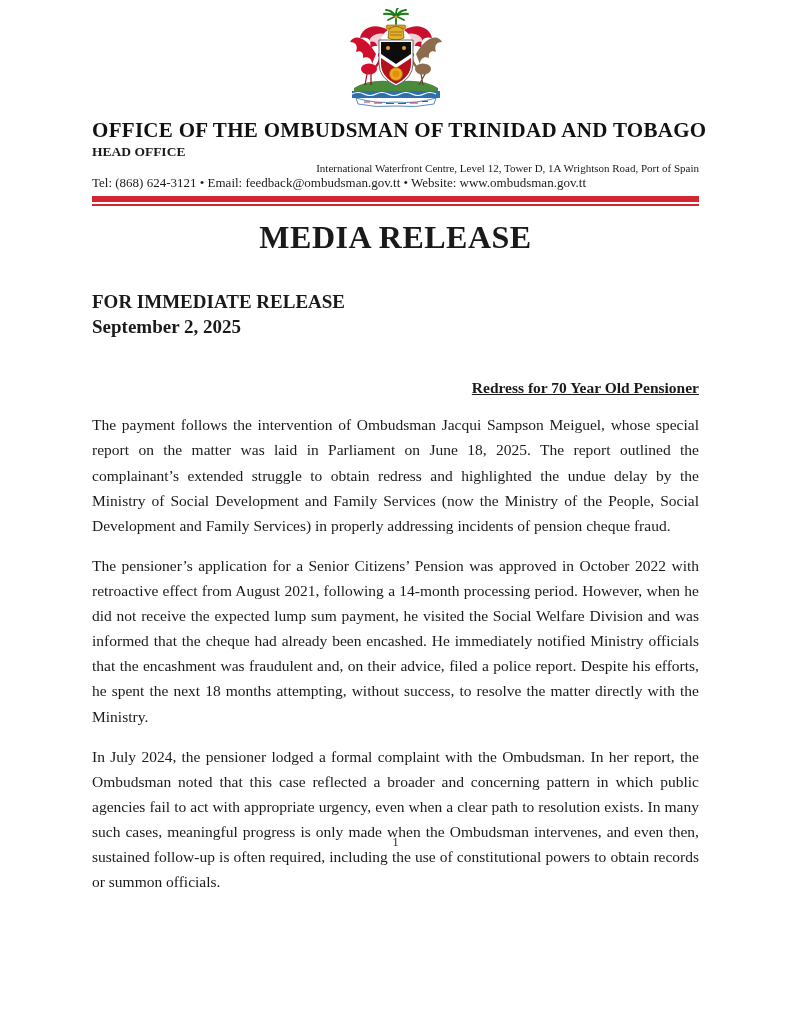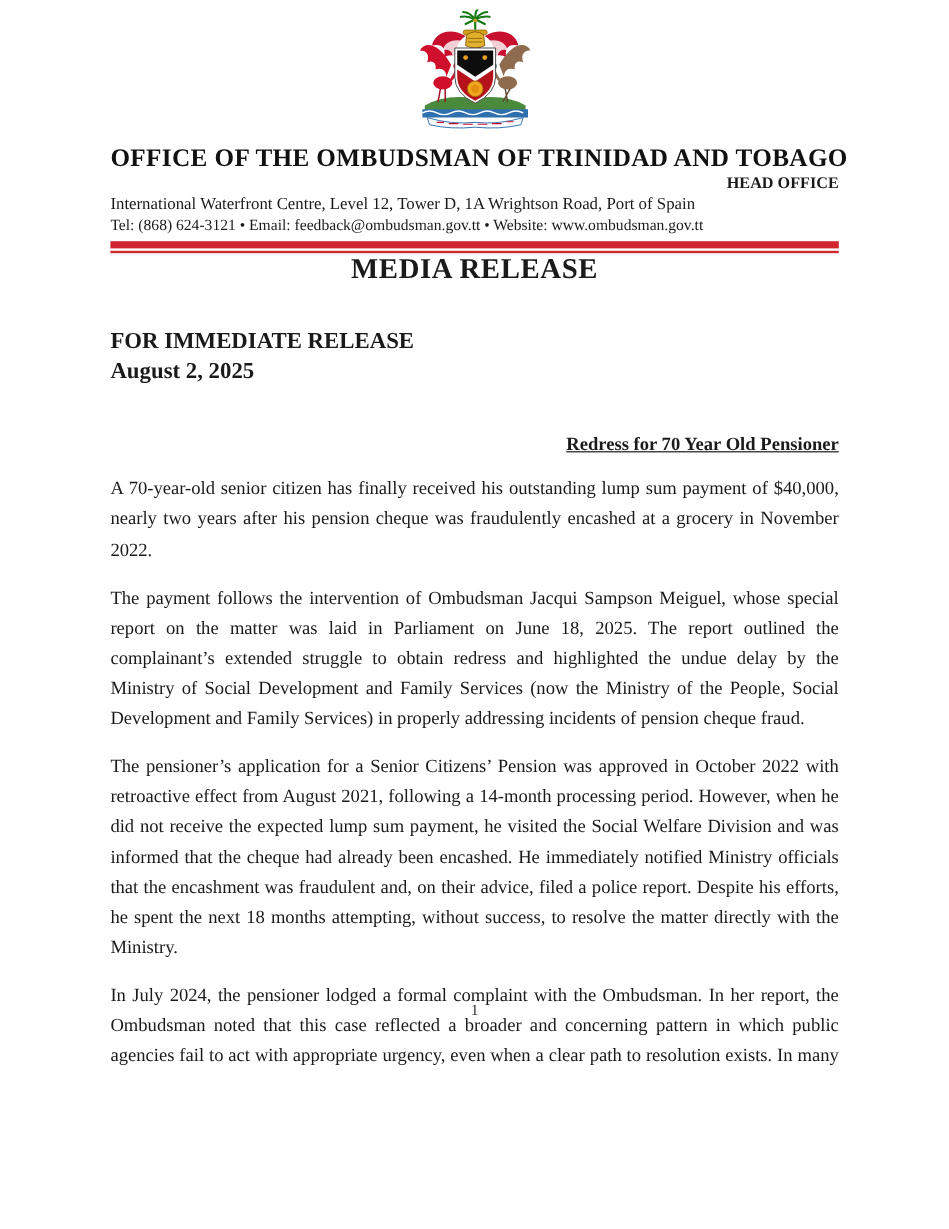--- a/index.html
+++ b/index.html
@@ -29,28 +29,28 @@
   .arms-wrap svg{display:inline-block;}
   .office-title{
     text-align:center;
     font-weight:bold;
     font-size:21px;
     letter-spacing:0.3px;
     white-space:nowrap;
     color:#111;
   }
   .head-office{
-    text-align:right;
+    text-align:left;
     font-weight:bold;
     font-size:13.5px;
     margin-top:1px;
   }
   .addr-line{
-    text-align:left;
-    font-size:14px;
+    text-align:right;
+    font-size:11px;
     margin-top:2px;
   }
   .contact-line{
     text-align:left;
     font-size:13px;
     margin-top:1px;
   }
   .rule{
     margin-top:5px;
   }
@@ -59,23 +59,23 @@
     background:var(--rule-red,#d22730);
   }
   .rule-thin{
     height:2px;
     margin-top:2px;
     background:var(--rule-red,#d22730);
   }
   .media-release-title{
     text-align:center;
     font-weight:bold;
-    font-size:24px;
+    font-size:32px;
     letter-spacing:0.5px;
-    margin-top:1px;
+    margin-top:13px;
   }
   .release-block{
     margin-top:34px;
     font-weight:bold;
     font-size:19px;
     line-height:1.3;
   }
   .headline{
     margin-top:40px;
     text-align:right;
@@ -179,27 +179,26 @@
 
     <div class="rule">
       <div class="rule-thick"></div>
       <div class="rule-thin"></div>
     </div>
 
     <div class="media-release-title">MEDIA RELEASE</div>
 
     <div class="release-block">
       <div>FOR IMMEDIATE RELEASE</div>
-      <div>August 2, 2025</div>
+      <div>September 2, 2025</div>
     </div>
 
     <div class="headline">Redress for 70 Year Old Pensioner</div>
 
 
-    <p class="body-para">A 70-year-old senior citizen has finally received his outstanding lump sum payment of $40,000, nearly two years after his pension cheque was fraudulently encashed at a grocery in November 2022.</p>
     <p class="body-para">The payment follows the intervention of Ombudsman Jacqui Sampson Meiguel, whose special report on the matter was laid in Parliament on June 18, 2025. The report outlined the complainant’s extended struggle to obtain redress and highlighted the undue delay by the Ministry of Social Development and Family Services (now the Ministry of the People, Social Development and Family Services) in properly addressing incidents of pension cheque fraud.</p>
     <p class="body-para">The pensioner’s application for a Senior Citizens’ Pension was approved in October 2022 with retroactive effect from August 2021, following a 14-month processing period. However, when he did not receive the expected lump sum payment, he visited the Social Welfare Division and was informed that the cheque had already been encashed. He immediately notified Ministry officials that the encashment was fraudulent and, on their advice, filed a police report. Despite his efforts, he spent the next 18 months attempting, without success, to resolve the matter directly with the Ministry.</p>
     <p class="body-para">In July 2024, the pensioner lodged a formal complaint with the Ombudsman. In her report, the Ombudsman noted that this case reflected a broader and concerning pattern in which public agencies fail to act with appropriate urgency, even when a clear path to resolution exists. In many such cases, meaningful progress is only made when the Ombudsman intervenes, and even then, sustained follow-up is often required, including the use of constitutional powers to obtain records or summon officials.</p>
 
   </div>
 
   <div class="page-number">1</div>
 </div>
 
 </body></html>

